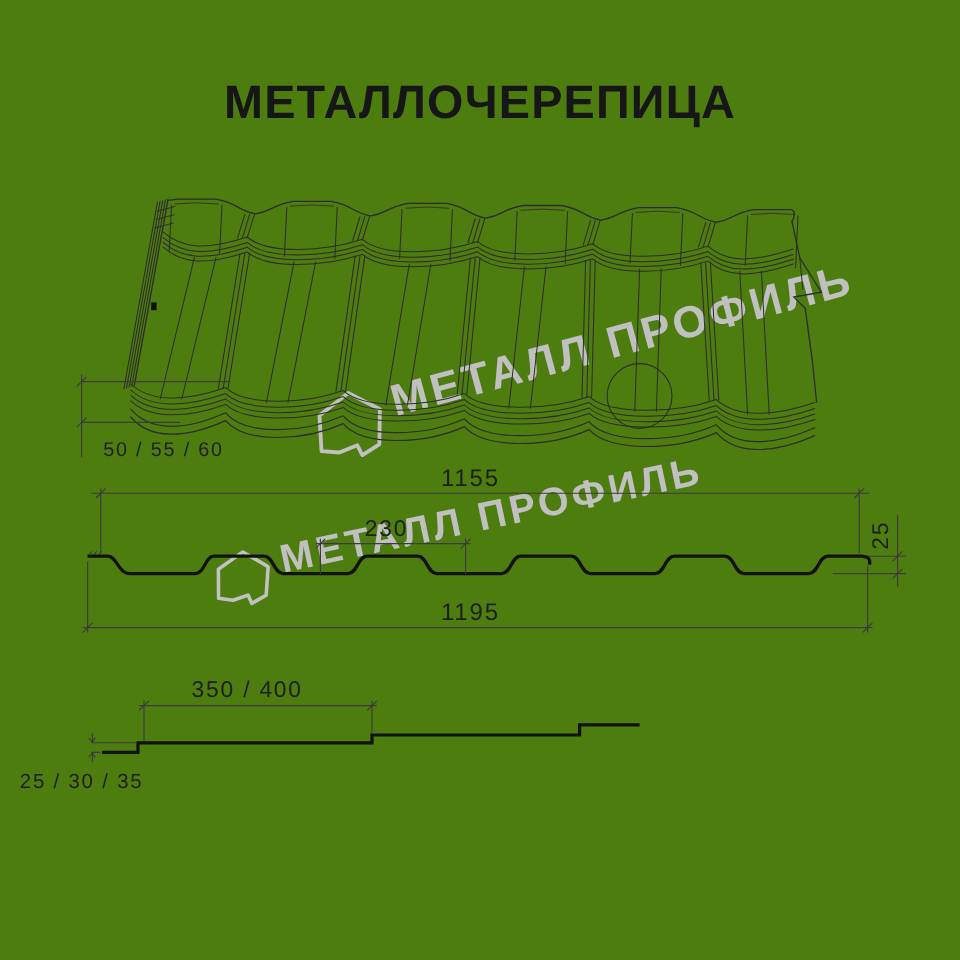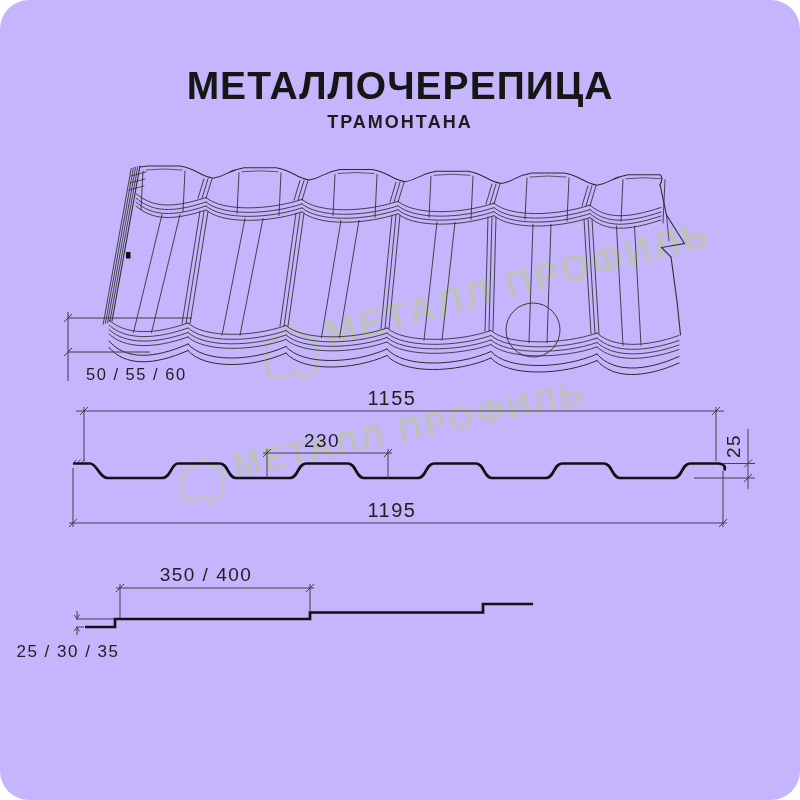--- a/index.html
+++ b/index.html
@@ -1,32 +1,31 @@
 <!DOCTYPE html>
 <html><head>
 <meta charset="utf-8">
 <style>
   html,body{margin:0;padding:0;background:#ffffff;}
-  .stage{position:relative;width:800px;height:800px;background:#c4b5fd;margin:0 auto;overflow:hidden;
-         font-family:"Liberation Sans","DejaVu Sans",sans-serif;border-radius:29px;}
+  .stage{position:relative;width:800px;height:800px;background:#4d7c0f;margin:0 auto;overflow:hidden;
+         font-family:"Liberation Sans","DejaVu Sans",sans-serif;}
   .page-title{position:absolute;top:64px;left:0;width:800px;text-align:center;
     font-size:39px;font-weight:800;letter-spacing:1px;color:#161616;}
   .page-subtitle{position:absolute;top:112px;left:0;width:800px;text-align:center;
     font-size:18px;font-weight:600;letter-spacing:2px;color:#1d1d1d;}
   svg{position:absolute;top:0;left:0;}
   svg text{font-family:"Liberation Sans","DejaVu Sans",sans-serif;fill:#1f1f1f;letter-spacing:1.5px;}
   .wm text{fill:#c0c0c0;font-weight:700;letter-spacing:3px;}
 </style>
 </head>
 <body>
 
 <div class="stage">
 
   <div class="page-title">МЕТАЛЛОЧЕРЕПИЦА</div>
-  <div class="page-subtitle">ТРАМОНТАНА</div>
 
   <svg width="800" height="800" viewBox="0 0 800 800">
 
     <g class="wm" transform="translate(268,380) rotate(-15)">
       <path d="M1,-4 L7,-33 L35,-45 L57,-25 L49,3 L33,8 L31,-1 L15,1 Z" fill="none" stroke="#c0c0c0" stroke-width="3.2" stroke-linejoin="round"></path>
       <text x="68" y="-16" font-size="37">МЕТАЛЛ ПРОФИЛЬ</text>
     </g>
 
     <g class="wm" transform="translate(182,502) rotate(-12)">
       <g transform="scale(0.82)">

